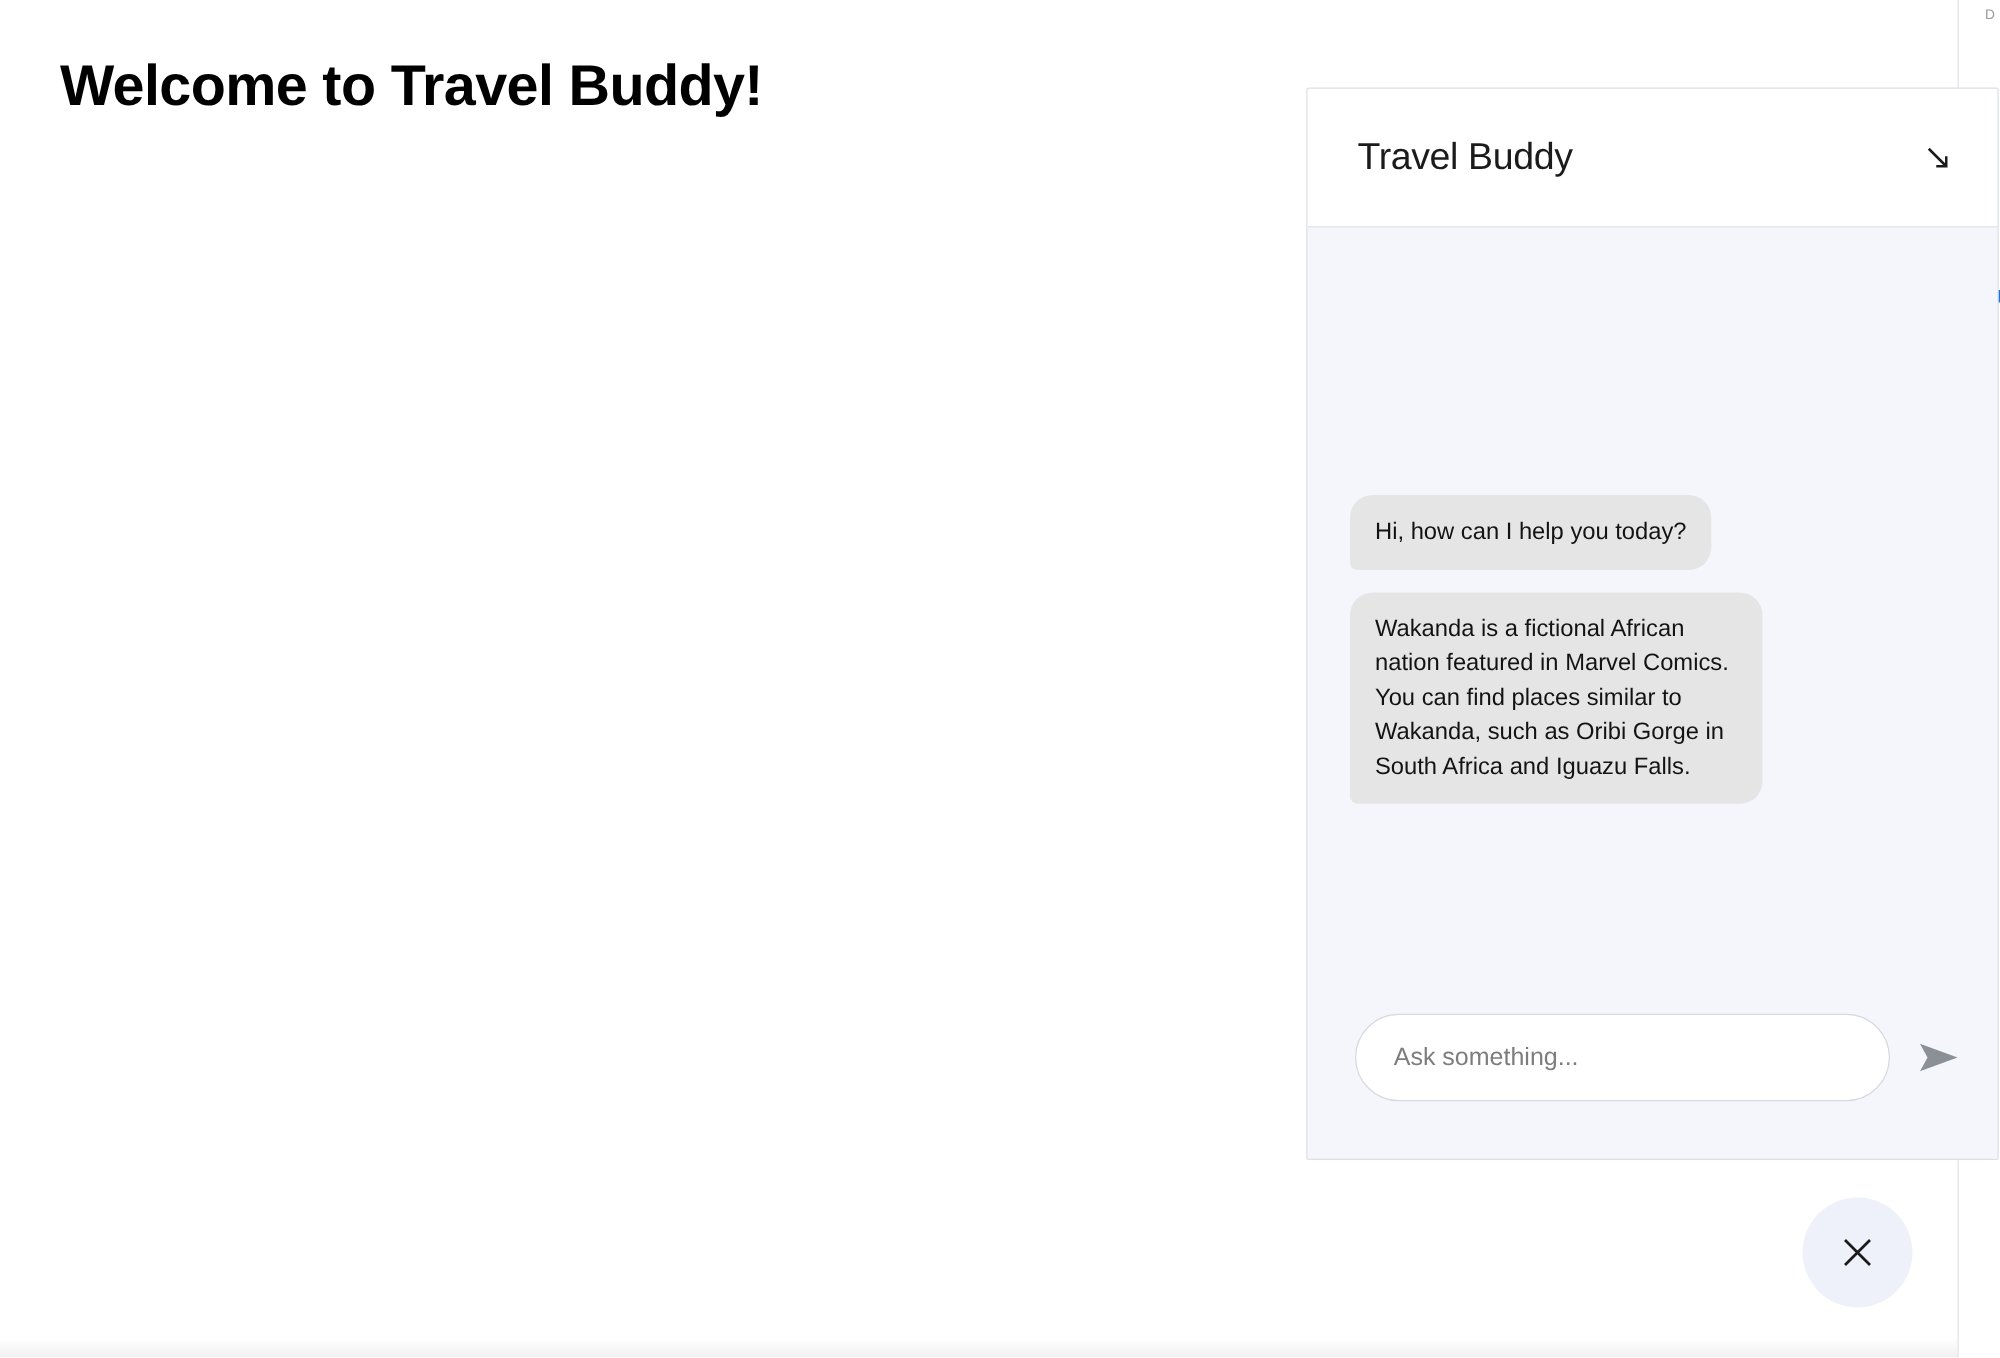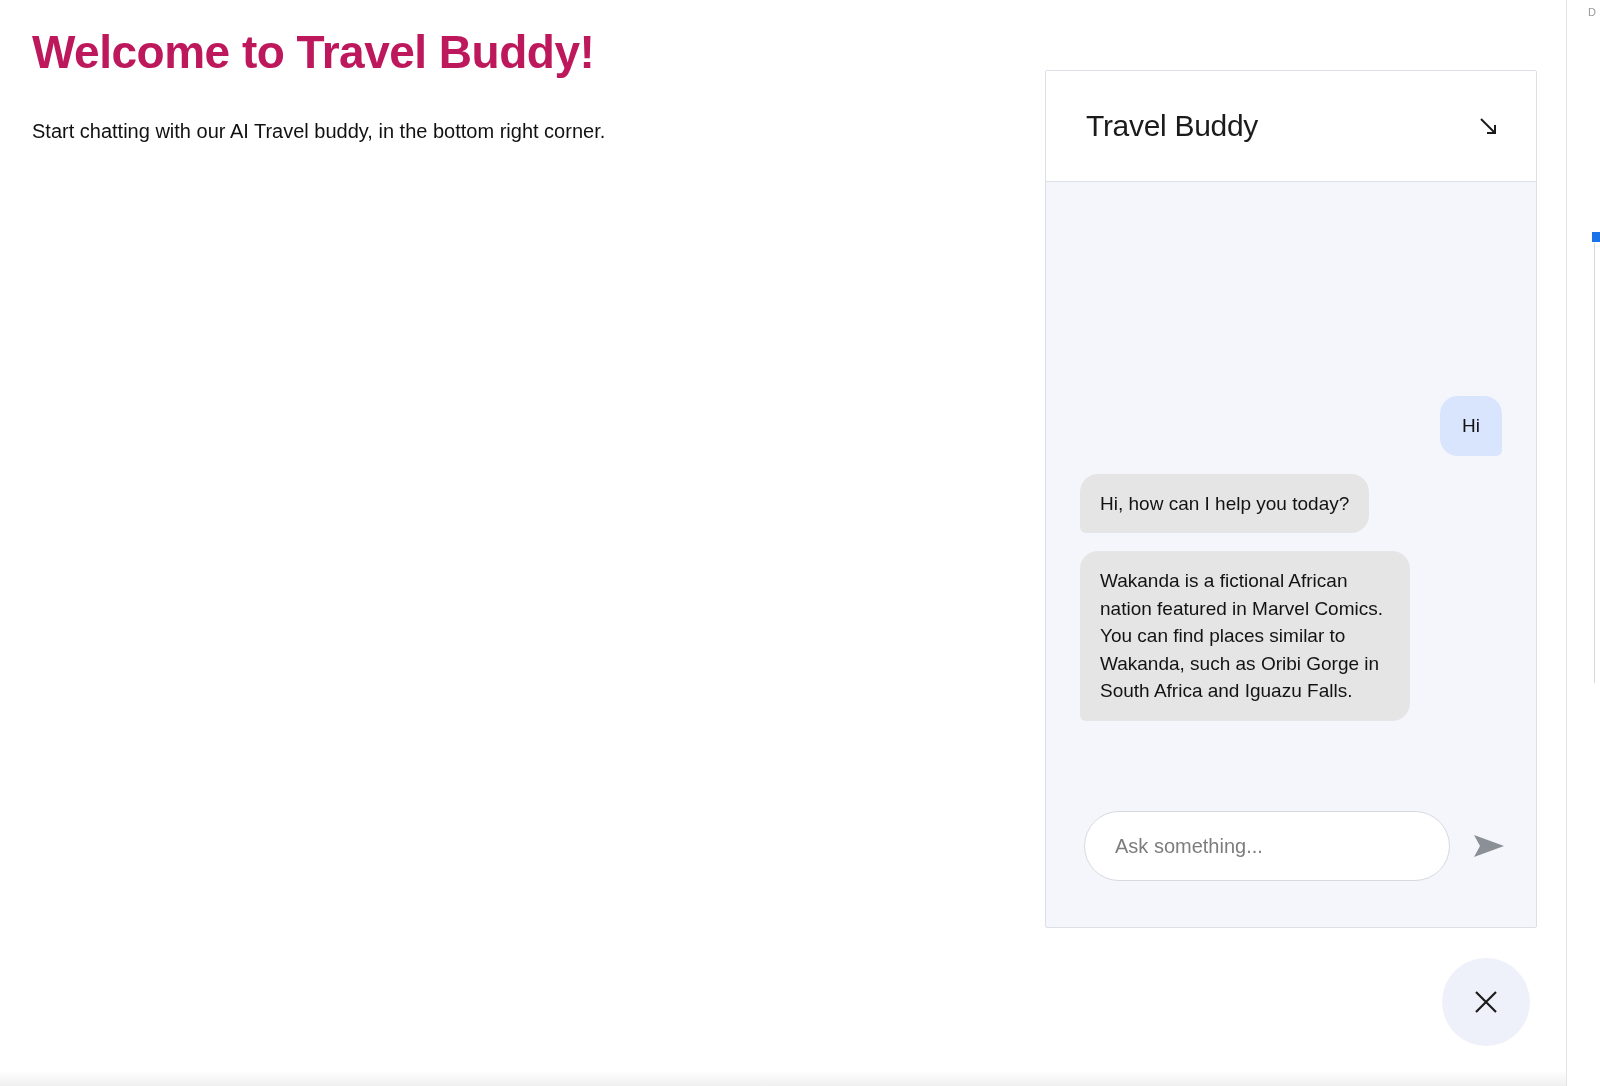--- a/index.html
+++ b/index.html
@@ -20,23 +20,23 @@
     background: #ffffff;
   }
 
   
   .page-heading {
     position: absolute;
     left: 32px;
     top: 26px;
     font-size: 46px;
     font-weight: bold;
-    color: #be185d;
+    color: #000000;
     letter-spacing: -0.5px;
-    margin: 0;
+    margin: 16px;
     line-height: 1.15;
   }
 
   .page-subtext {
     position: absolute;
     left: 32px;
     top: 120px;
     font-size: 20px;
     color: #111111;
     margin: 0;
@@ -75,21 +75,21 @@
     width: 6px;
     height: 440px;
     border-left: 1px solid #d8d8d8;
   }
 
   
   .chat-widget {
     position: absolute;
     left: 1045px;
     top: 70px;
-    width: 492px;
+    width: 554px;
     height: 858px;
     background: #f4f6fb;
     border: 1px solid #dcdfe5;
     border-radius: 2px;
     display: flex;
     flex-direction: column;
     overflow: hidden;
   }
 
   .chat-header {
@@ -211,21 +211,20 @@
     background: linear-gradient(to bottom, rgba(0,0,0,0), rgba(0,0,0,0.06));
   }
 </style>
 </head>
 <body>
 
 <div id="page">
 
   <h1 class="page-heading">Welcome to Travel Buddy!</h1>
 
-  <p class="page-subtext">Start chatting with our AI Travel buddy, in the bottom right corner.</p>
 
   <div class="right-edge-strip">
     <div class="edge-glyph">D</div>
     <div class="edge-accent"></div>
     <div class="edge-rule"></div>
   </div>
 
   <div class="chat-widget">
 
     <div class="chat-header">
@@ -234,23 +233,20 @@
         <svg width="30" height="30" viewBox="0 0 30 30" aria-hidden="true">
           <path d="M8 8 L22 22" stroke="#1b1b1b" stroke-width="2" fill="none"></path>
           <path d="M22 14 L22 22 L14 22" stroke="#1b1b1b" stroke-width="2" fill="none"></path>
         </svg>
       </div>
     </div>
 
     <div class="chat-body">
       <div class="spacer-top"></div>
 
-      <div class="msg-row user">
-        <div class="bubble user short">Hi</div>
-      </div>
 
       <div class="msg-row bot">
         <div class="bubble bot">Hi, how can I help you today?</div>
       </div>
 
 
       <div class="msg-row bot">
         <div class="bubble bot">Wakanda is a fictional African nation featured in Marvel Comics. You can find places similar to Wakanda, such as Oribi Gorge in South Africa and Iguazu Falls.</div>
       </div>
     </div>

